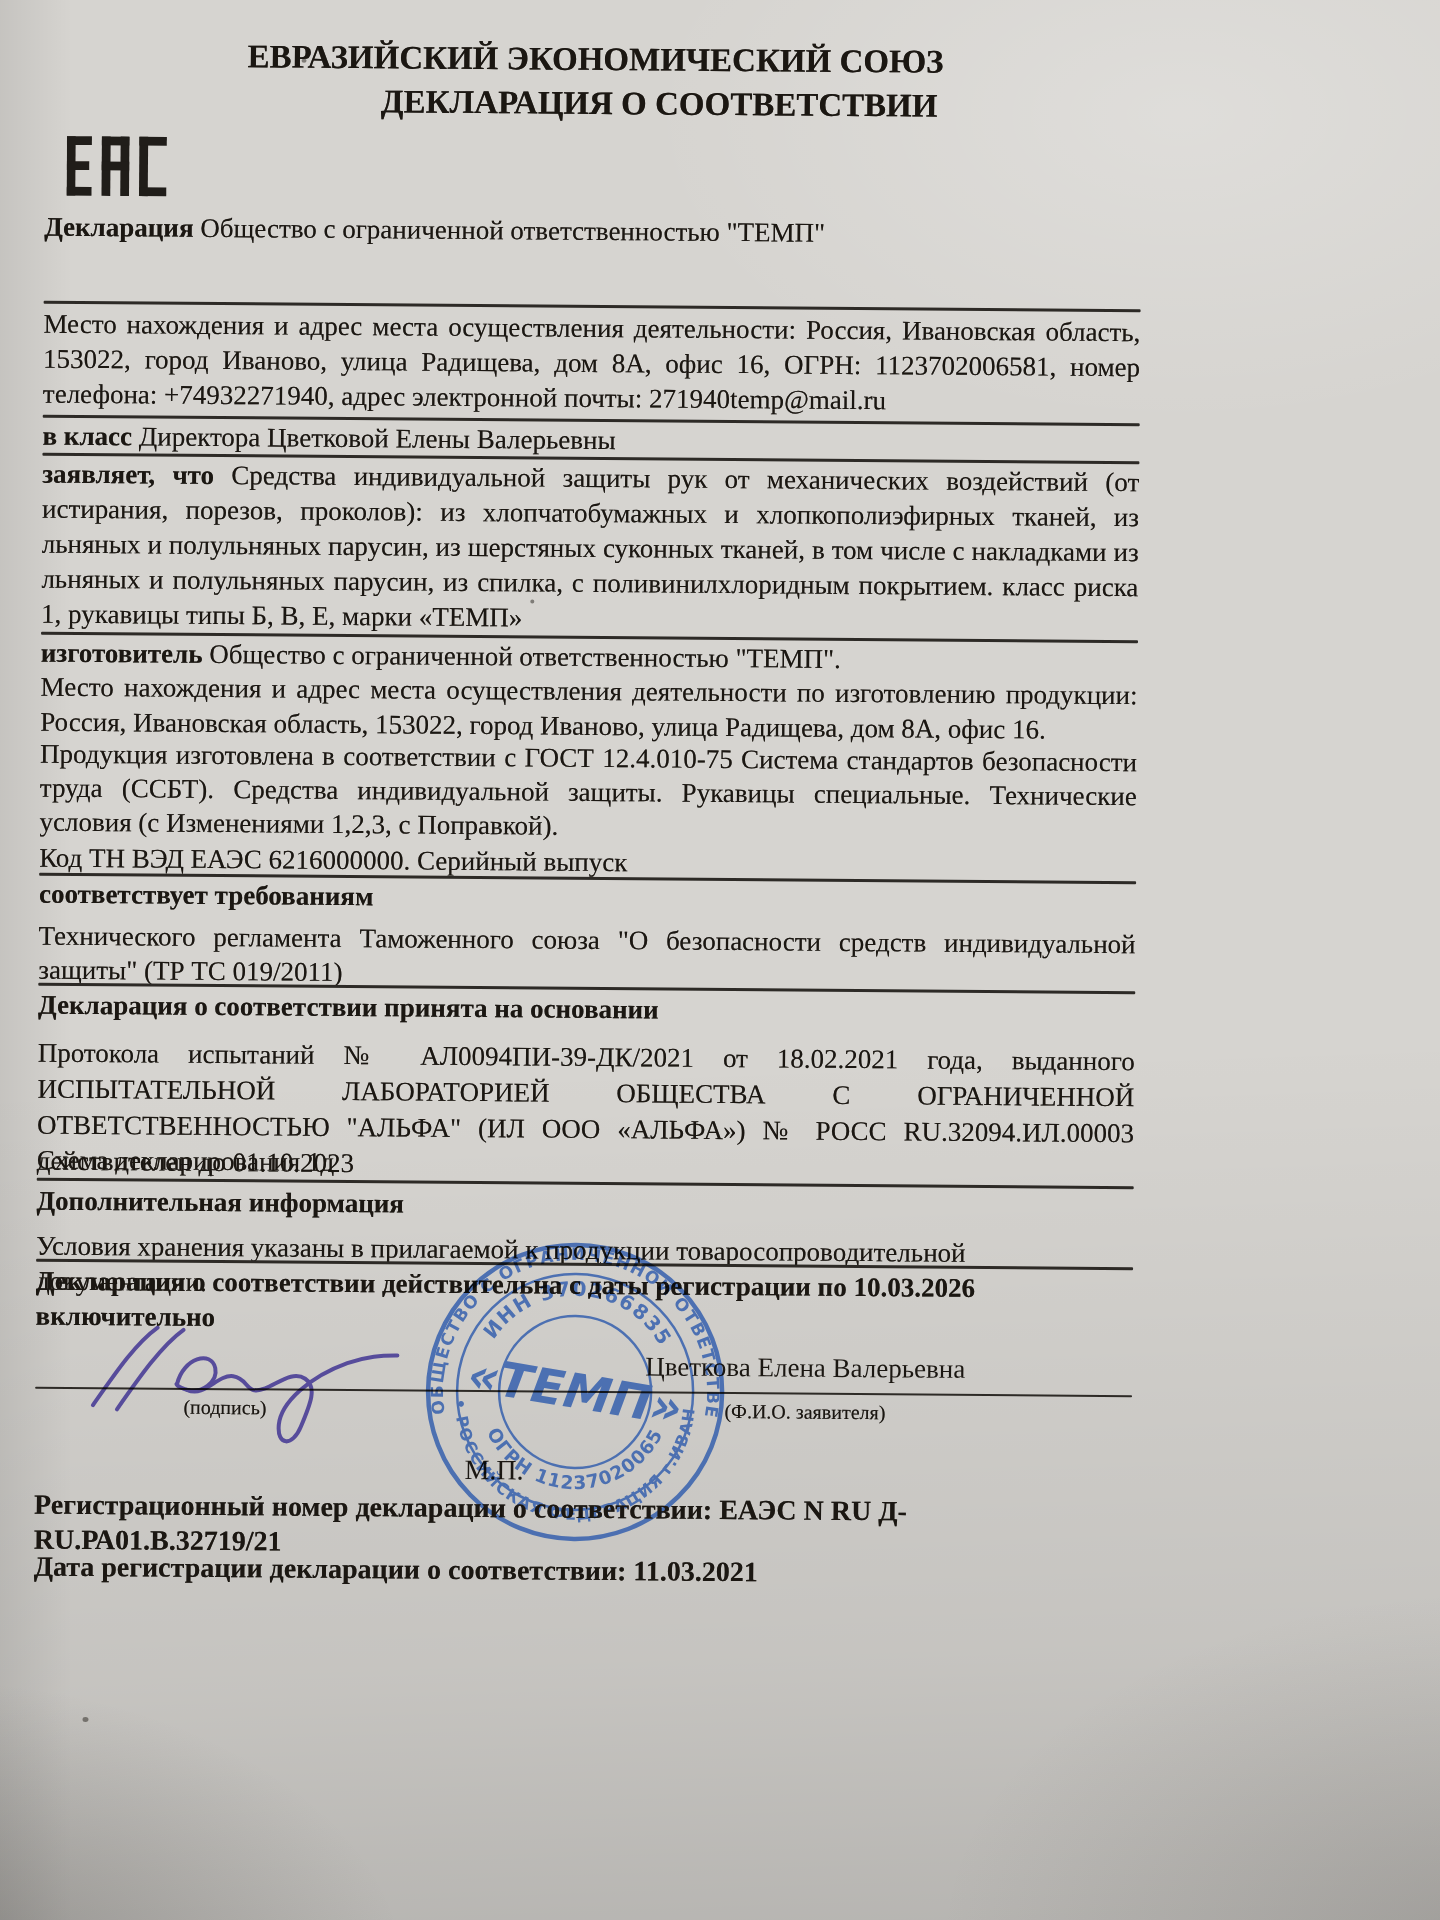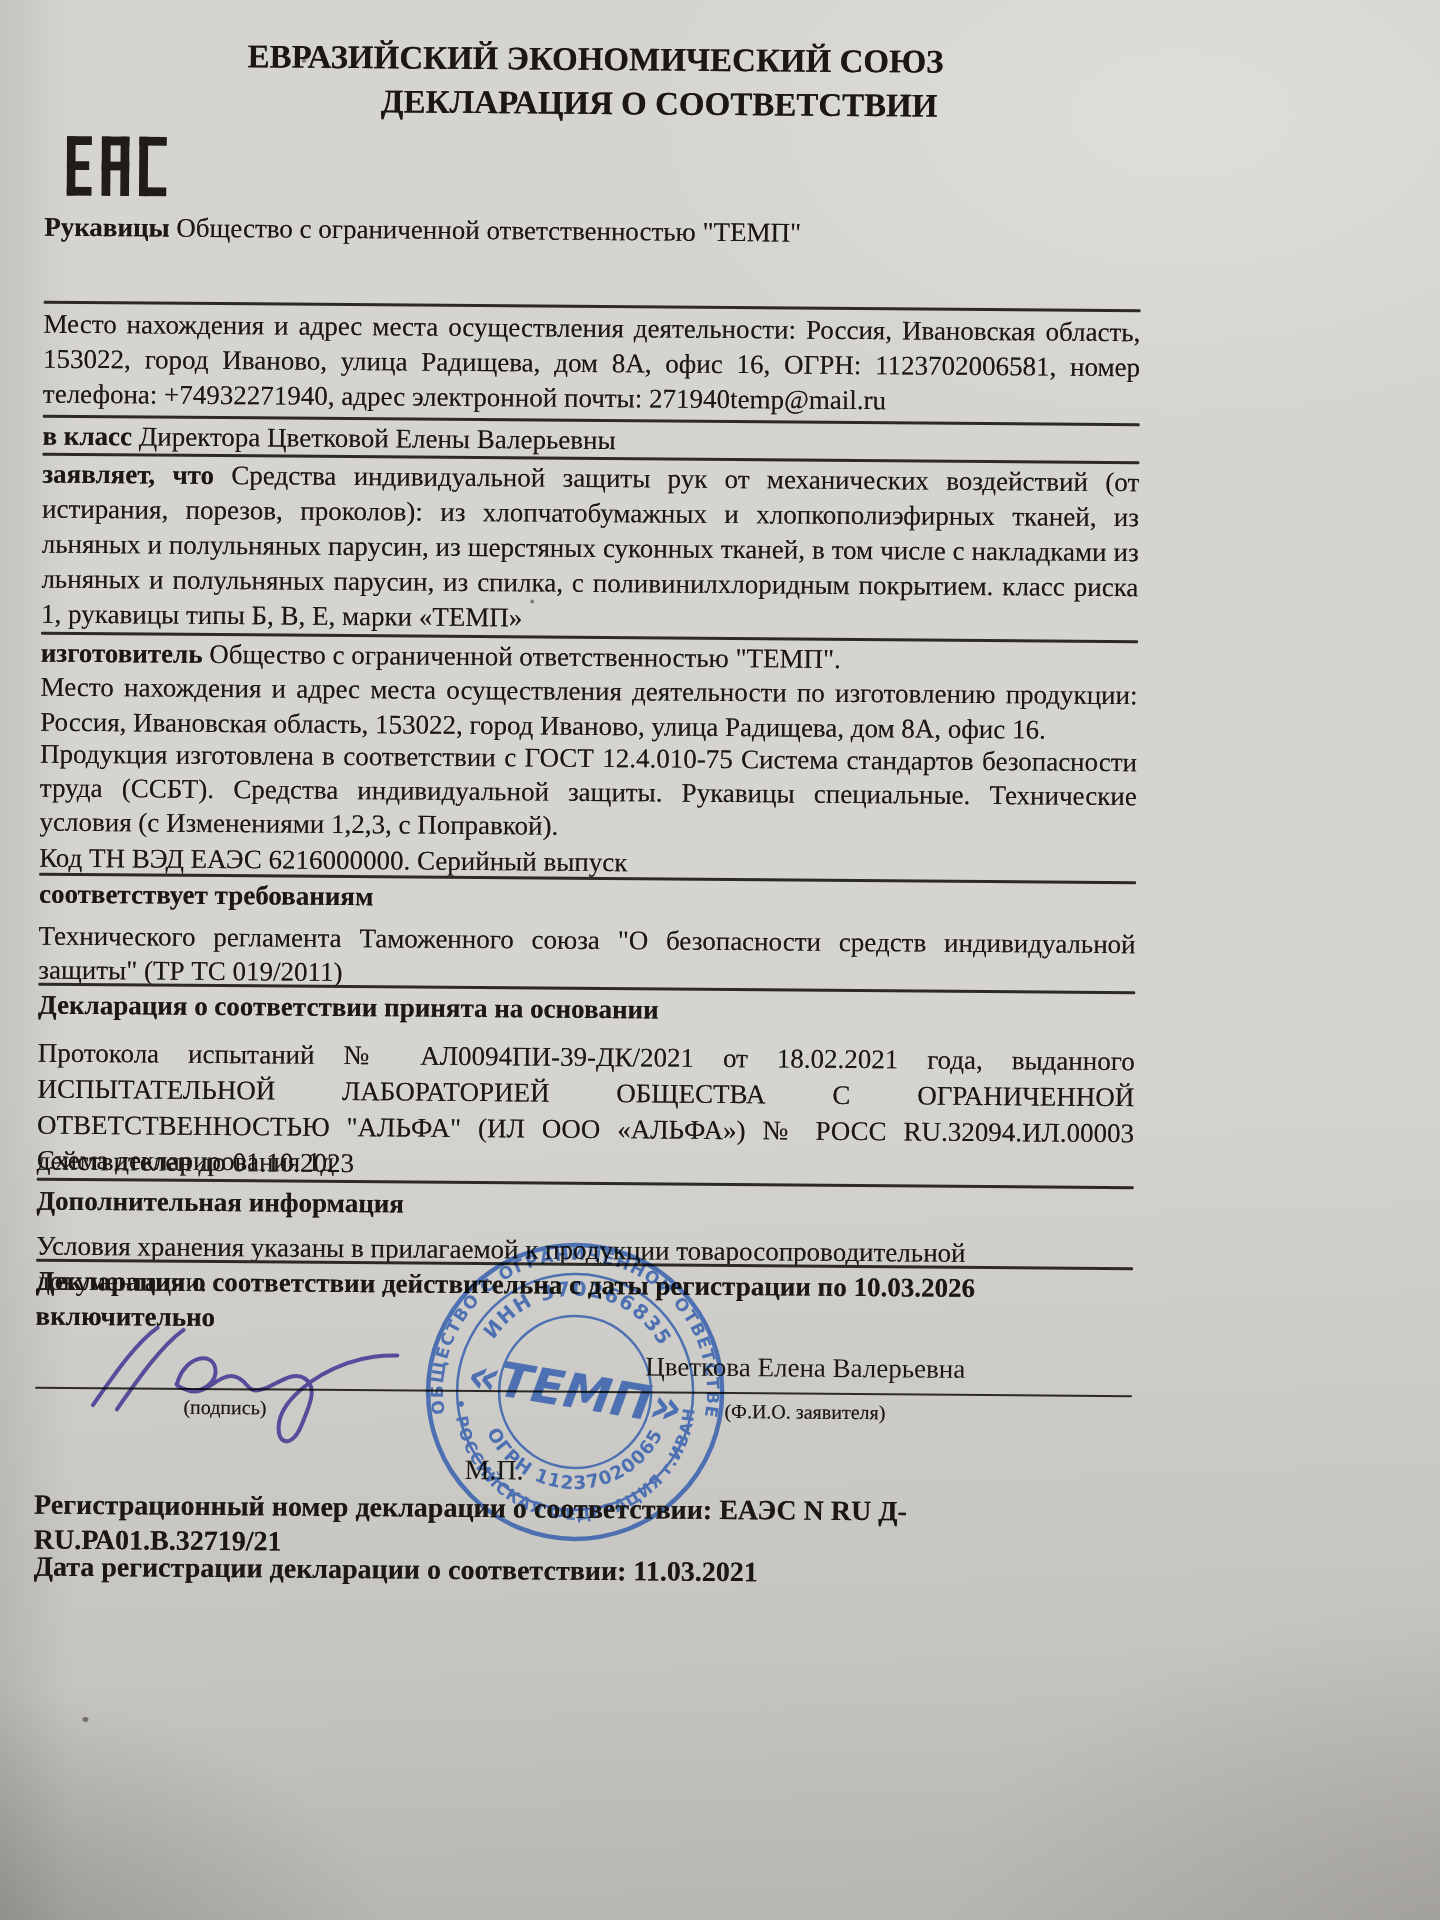--- a/index.html
+++ b/index.html
@@ -54,21 +54,21 @@
         <rect x="56" y="0" width="44" height="14"></rect>
           <rect x="56" y="40" width="44" height="14"></rect>
         <rect x="116" y="0" width="14" height="95"></rect>
           <rect x="116" y="0" width="44" height="14"></rect>
         <rect x="116" y="81" width="44" height="14"></rect>
       </g>
     </svg>
   </div>
 
   <div class="abs t left" style="top:215px;">
-    <span class="lbl">Рукавицы</span>
+    <span class="lbl">Декларация</span>
     <span>Общество с ограниченной ответственностью "ТЕМП"</span>
   </div>
 
   <div class="rule" style="top:306px;"></div>
 
   <div class="abs t" style="top:312px;">Место нахождения и адрес места осуществления деятельности: Россия, Ивановская область, 153022, город Иваново, улица Радищева, дом 8А, офис 16, ОГРН: 1123702006581, номер телефона: +74932271940, адрес электронной почты: 271940temp@mail.ru</div>
 
   <div class="rule" style="top:420px;"></div>
 
   <div class="abs t left" style="top:424px;">

